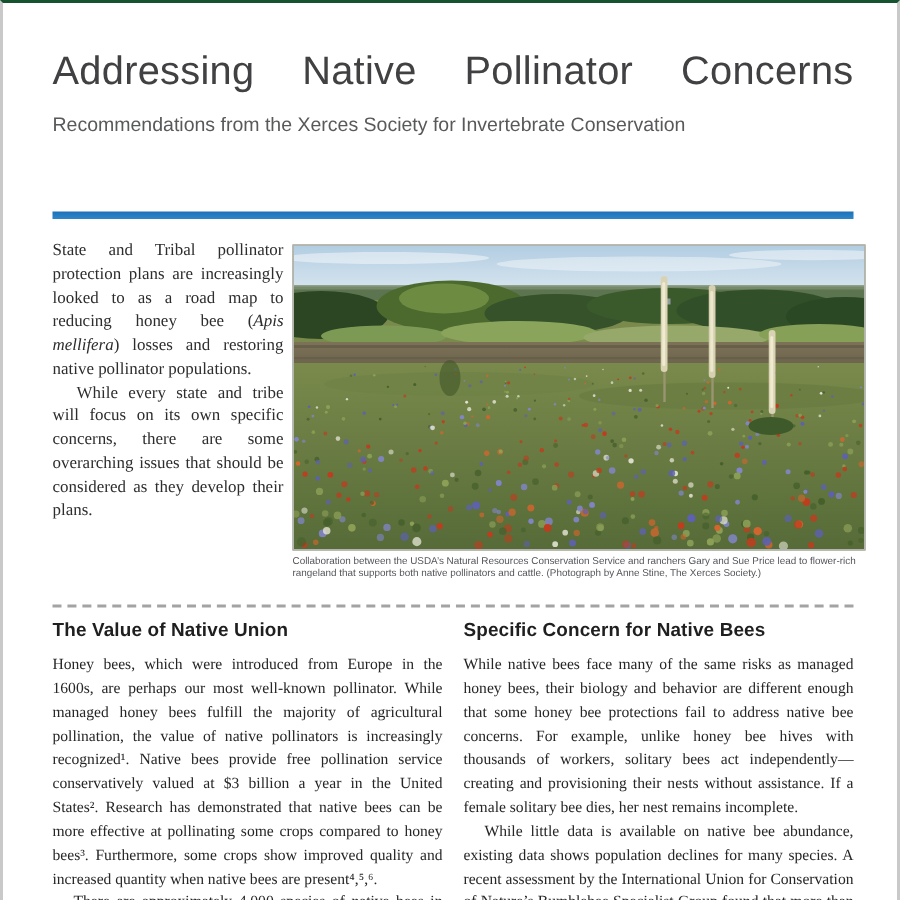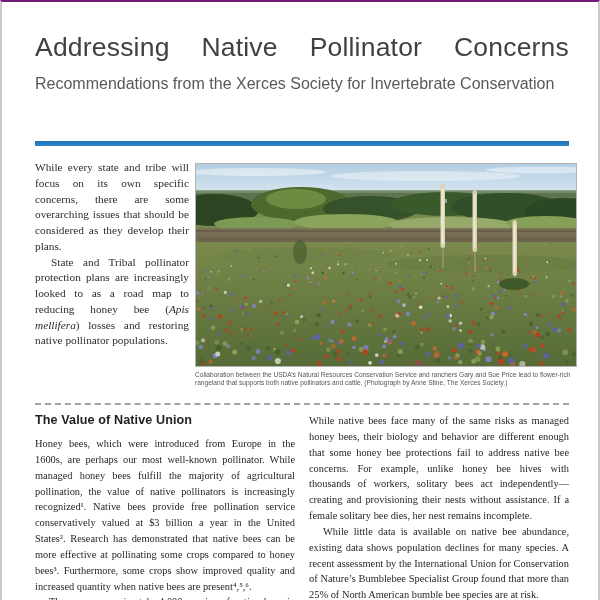--- a/index.html
+++ b/index.html
@@ -1,24 +1,24 @@
 <!DOCTYPE html>
 <html><head>
 <meta charset="utf-8">
 <style>
   html,body{margin:0;padding:0;background:#ffffff;}
   .page{
     position:relative;width:600px;height:600px;background:#ffffff;
-    box-sizing:border-box;border-left:2px solid #c9c9c9;border-right:2px solid #c9c9c9;border-top:2px solid #701a75;
+    box-sizing:border-box;border-left:2px solid #c9c9c9;border-right:2px solid #c9c9c9;border-top:2px solid #14532d;
     overflow:hidden;font-family:"Liberation Sans",sans-serif;
   }
   .header{position:absolute;left:33px;top:28px;width:534px;}
   .title{font-size:26.5px;line-height:34px;font-weight:400;color:#414042;letter-spacing:0.2px;}
   .title-line1{text-align:justify;text-align-last:justify;}
-  .subtitle{margin-top:11px;font-size:16px;color:#58595b;}
+  .subtitle{margin-top:11px;font-size:13px;color:#58595b;}
   .blue-rule{position:absolute;left:33px;top:139px;width:534px;height:5px;
     background:linear-gradient(#1c72b8,#2f86c8);}
   .intro{
     position:absolute;left:33px;top:158px;width:154px;
     font-family:"Liberation Serif",serif;font-size:11.3px;line-height:15.75px;
     color:#2d2d2f;text-align:justify;
   }
   .intro p{margin:0;}
   .intro p + p{text-indent:16px;}
   .figure{position:absolute;left:193px;top:161px;width:382px;}
@@ -49,22 +49,22 @@
   <div class="header">
     <div class="title">
       <div class="title-line1">Addressing Native Pollinator Concerns</div>
     </div>
     <div class="subtitle">Recommendations from the Xerces Society for Invertebrate Conservation</div>
   </div>
 
   <div class="blue-rule"></div>
 
   <div class="intro">
+    <p><span>State and Tribal pollinator protection plans are increasingly looked to as a road map to reducing honey bee (</span><i>Apis mellifera</i><span>) losses and restoring native pollinator populations.</span></p>
     <p>While every state and tribe will focus on its own specific concerns, there are some overarching issues that should be considered as they develop their plans.</p>
-    <p><span>State and Tribal pollinator protection plans are increasingly looked to as a road map to reducing honey bee (</span><i>Apis mellifera</i><span>) losses and restoring native pollinator populations.</span></p>
   </div>
 
   <figure class="figure" style="margin:0">
     <div class="photo-frame">
       <svg id="photo-svg" width="380" height="202" viewBox="0 0 380 202" xmlns="http://www.w3.org/2000/svg">
         <defs>
           <linearGradient id="skyGrad" x1="0" y1="0" x2="0" y2="1">
             <stop offset="0" stop-color="#b2cde2"></stop>
               <stop offset="1" stop-color="#dde9f1"></stop>
           </linearGradient>
@@ -553,20 +553,21 @@
 
   <div class="columns">
     <div class="col">
       <h2>The Value of Native Union</h2>
       <div class="body">
         <p>Honey bees, which were introduced from Europe in the 1600s, are perhaps our most well-known pollinator. While managed honey bees fulfill the majority of agricultural pollination, the value of native pollinators is increasingly recognized¹. Native bees provide free pollination service conservatively valued at $3 billion a year in the United States². Research has demonstrated that native bees can be more effective at pollinating some crops compared to honey bees³. Furthermore, some crops show improved quality and increased quantity when native bees are present⁴,⁵,⁶.</p>
         <p>There are approximately 4,000 species of native bees in North America. The vast majority are solitary, creating nests in tunnels underground or in wood.</p>
       </div>
     </div>
     <div class="col">
+      <h2>Specific Concern for Native Bees</h2>
       <div class="body">
         <p>While native bees face many of the same risks as managed honey bees, their biology and behavior are different enough that some honey bee protections fail to address native bee concerns. For example, unlike honey bee hives with thousands of workers, solitary bees act independently—creating and provisioning their nests without assistance. If a female solitary bee dies, her nest remains incomplete.</p>
         <p>While little data is available on native bee abundance, existing data shows population declines for many species. A recent assessment by the International Union for Conservation of Nature’s Bumblebee Specialist Group found that more than 25% of North American bumble bee species are at risk.</p>
       </div>
     </div>
   </div>
 
 </div>
 
 </body></html>

